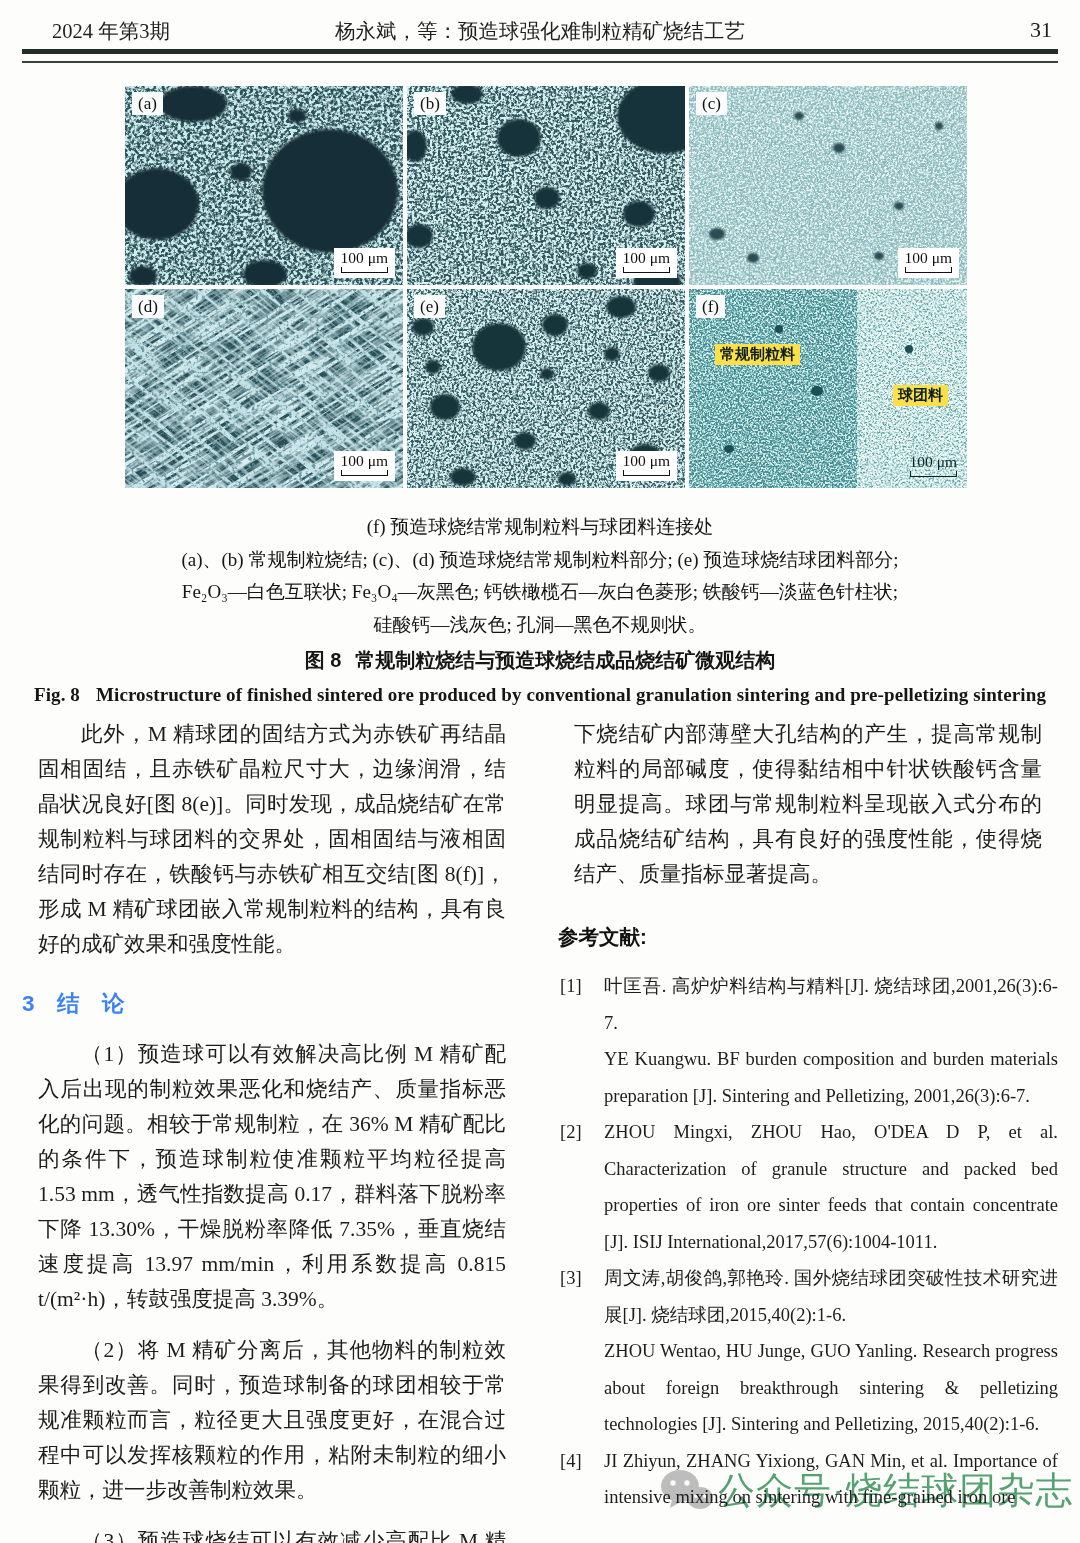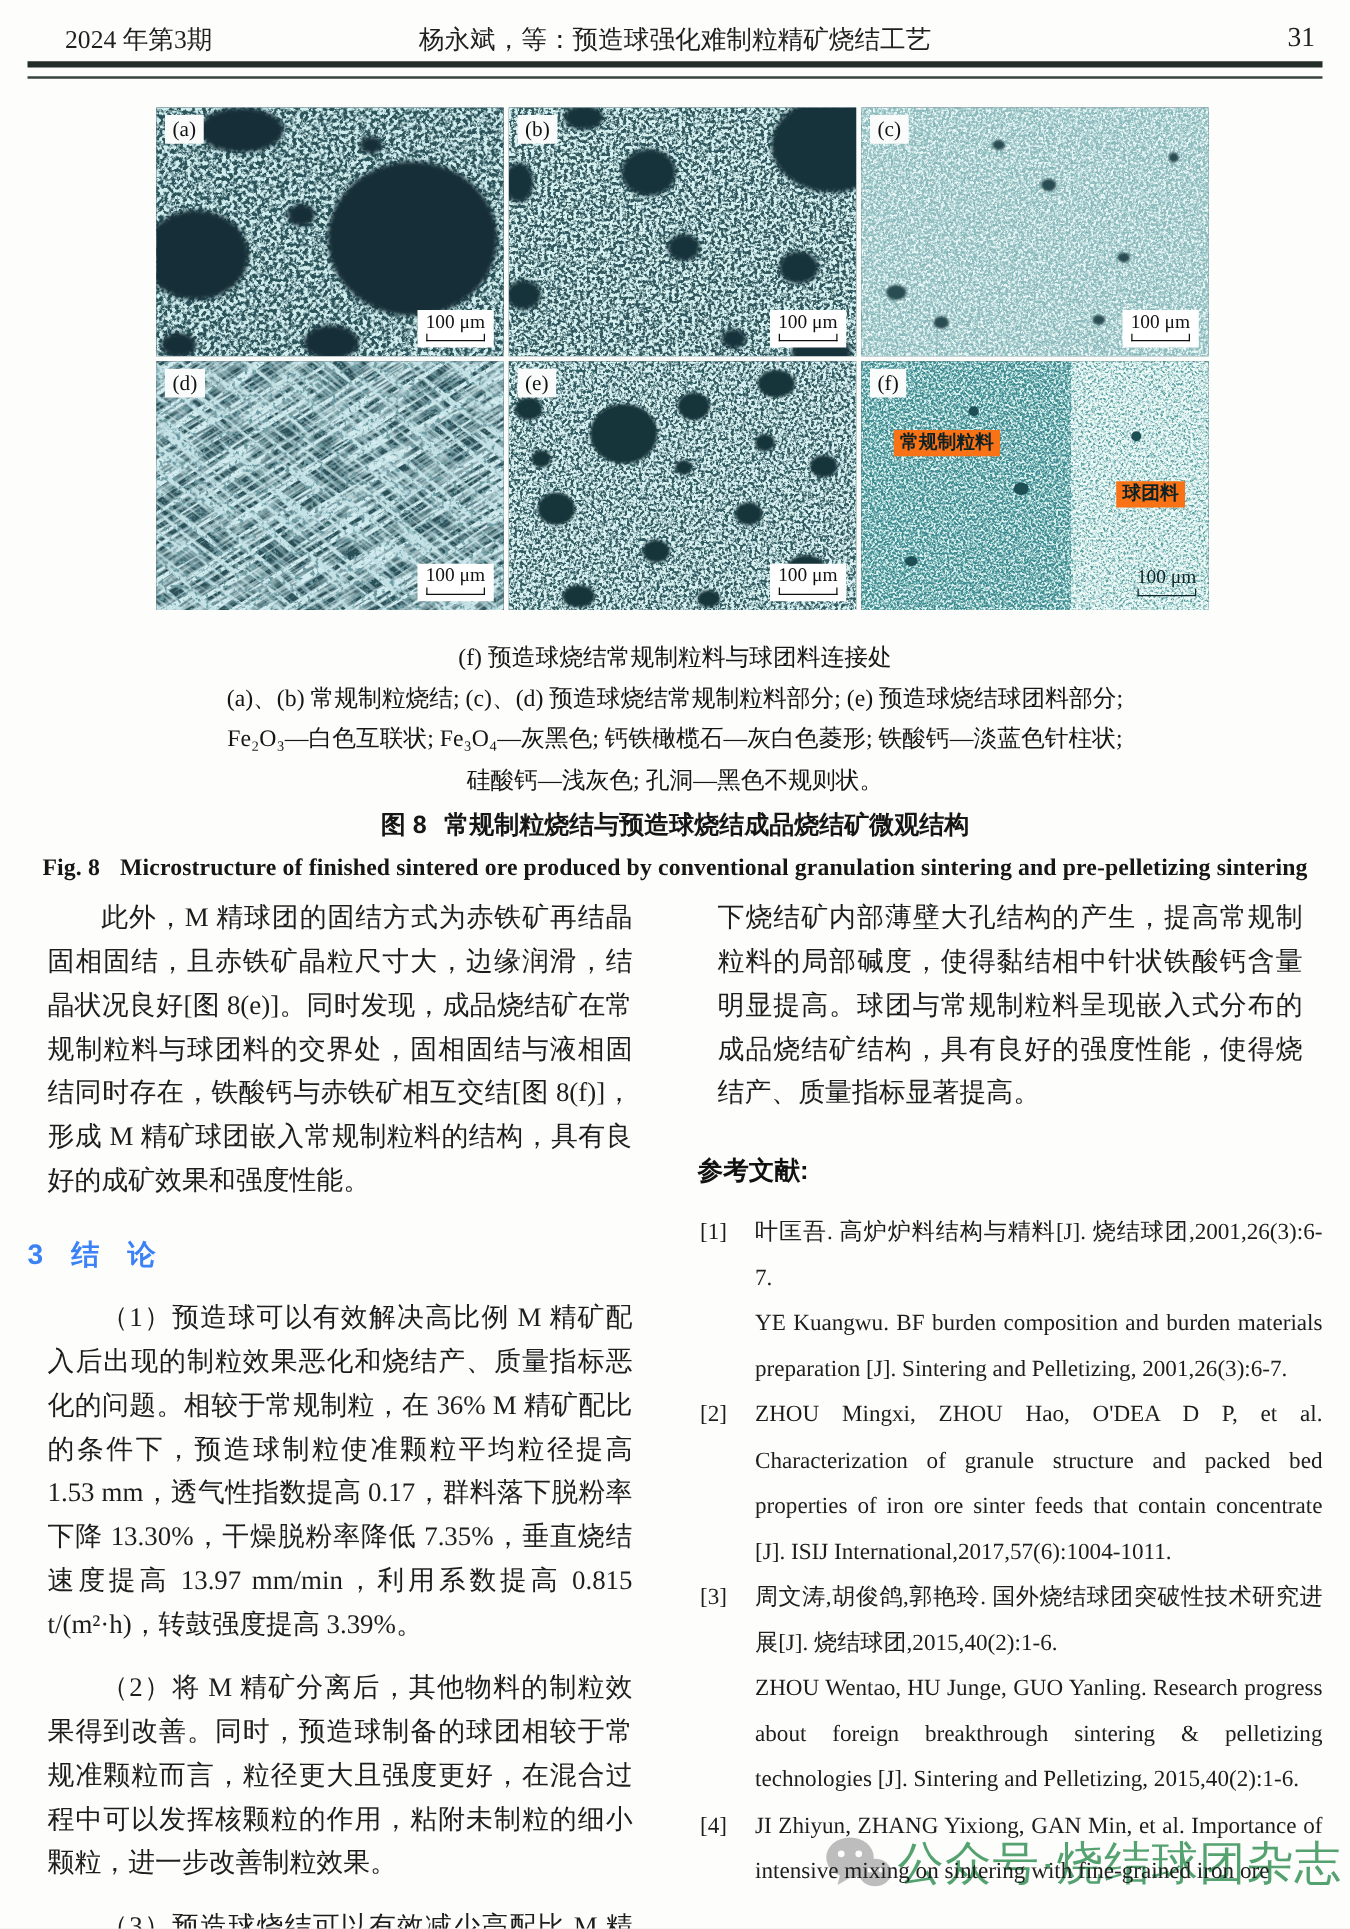--- a/index.html
+++ b/index.html
@@ -22,21 +22,21 @@
   .panel{position:relative;overflow:hidden;background:#2b535a;}
   .panel svg.tex{position:absolute;left:0;top:0;width:100%;height:100%;display:block;}
   .plabel{position:absolute;left:7px;top:6px;background:#fafcfb;padding:0 6px;
           font-size:17px;line-height:23px;z-index:2;color:#111;}
   .scale{position:absolute;right:8px;bottom:7px;background:#fff;padding:2px 7px 5px;z-index:2;text-align:center;color:#111;}
   .scale .txt{font-size:15.5px;line-height:16px;display:block;white-space:nowrap;}
   .scale .bar{display:block;height:5px;border:1.6px solid #101010;border-top:none;margin-top:1px;}
   .scale.bare{background:transparent;padding:0 2px 4px;}
   .scale.bare .txt{color:#0d2327;}
   .scale.bare .bar{border-color:#0d2327;}
-  .f-ann{position:absolute;background:#f97316;padding:0 5px;font-size:15px;line-height:21px;
+  .f-ann{position:absolute;background:#fde047;padding:0 5px;font-size:15px;line-height:21px;
          font-weight:600;color:#0e2225;z-index:2;}
   .f-ann.left{left:26px;top:55px;}
   .f-ann.right{left:204px;top:96px;}
 
   
   .caps{position:absolute;left:0;right:0;top:511px;text-align:center;
         font-size:19px;line-height:32.5px;color:#161616;z-index:1;}
   .caps .cap{margin:0;}
   .caps .zh-title{font-family:"Liberation Sans","DejaVu Sans",sans-serif;font-weight:700;
                   font-size:20px;margin-top:3px;}

